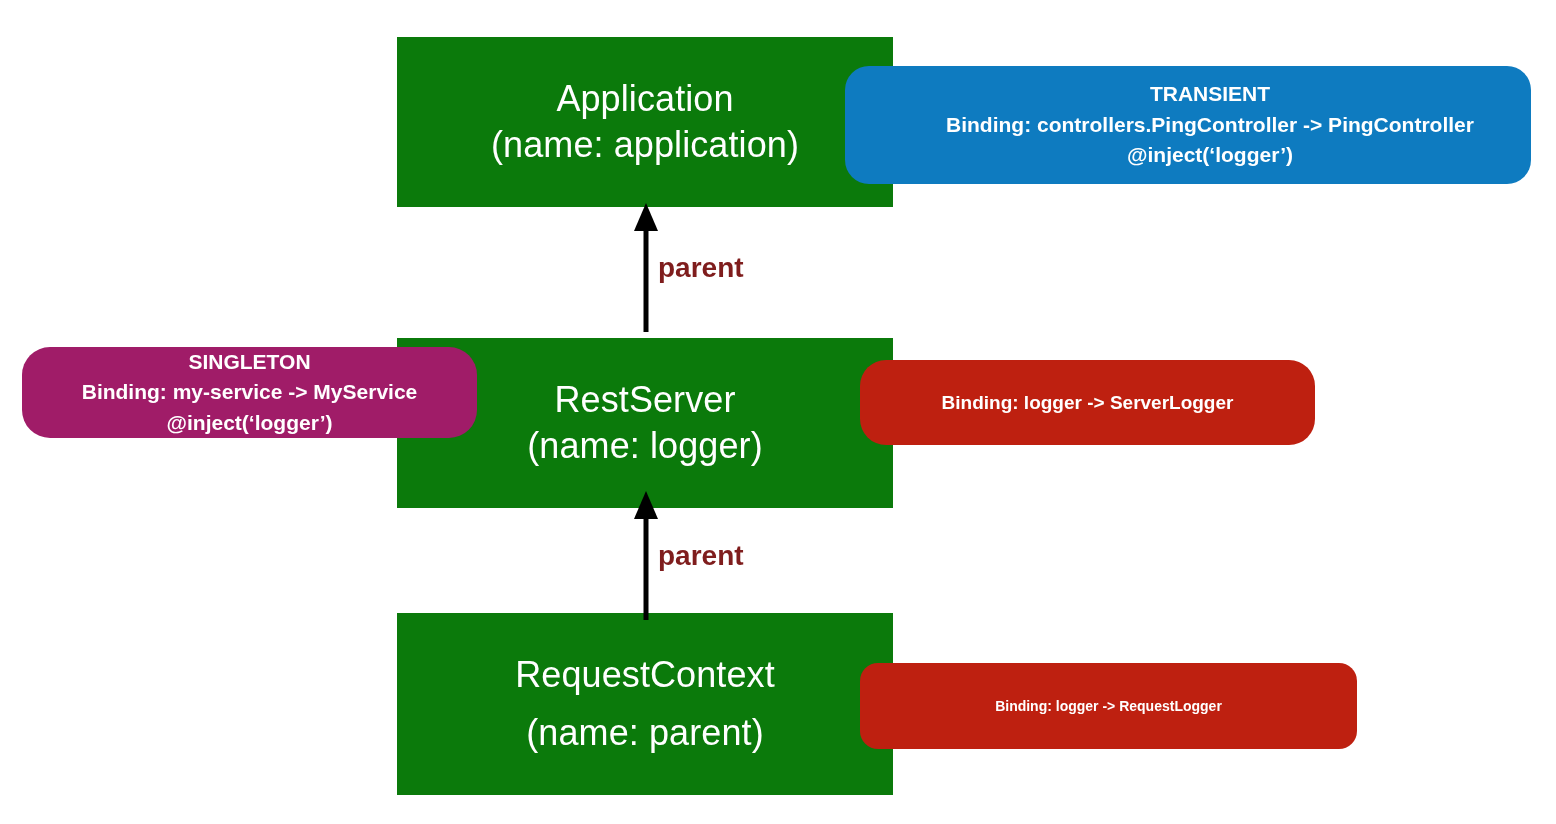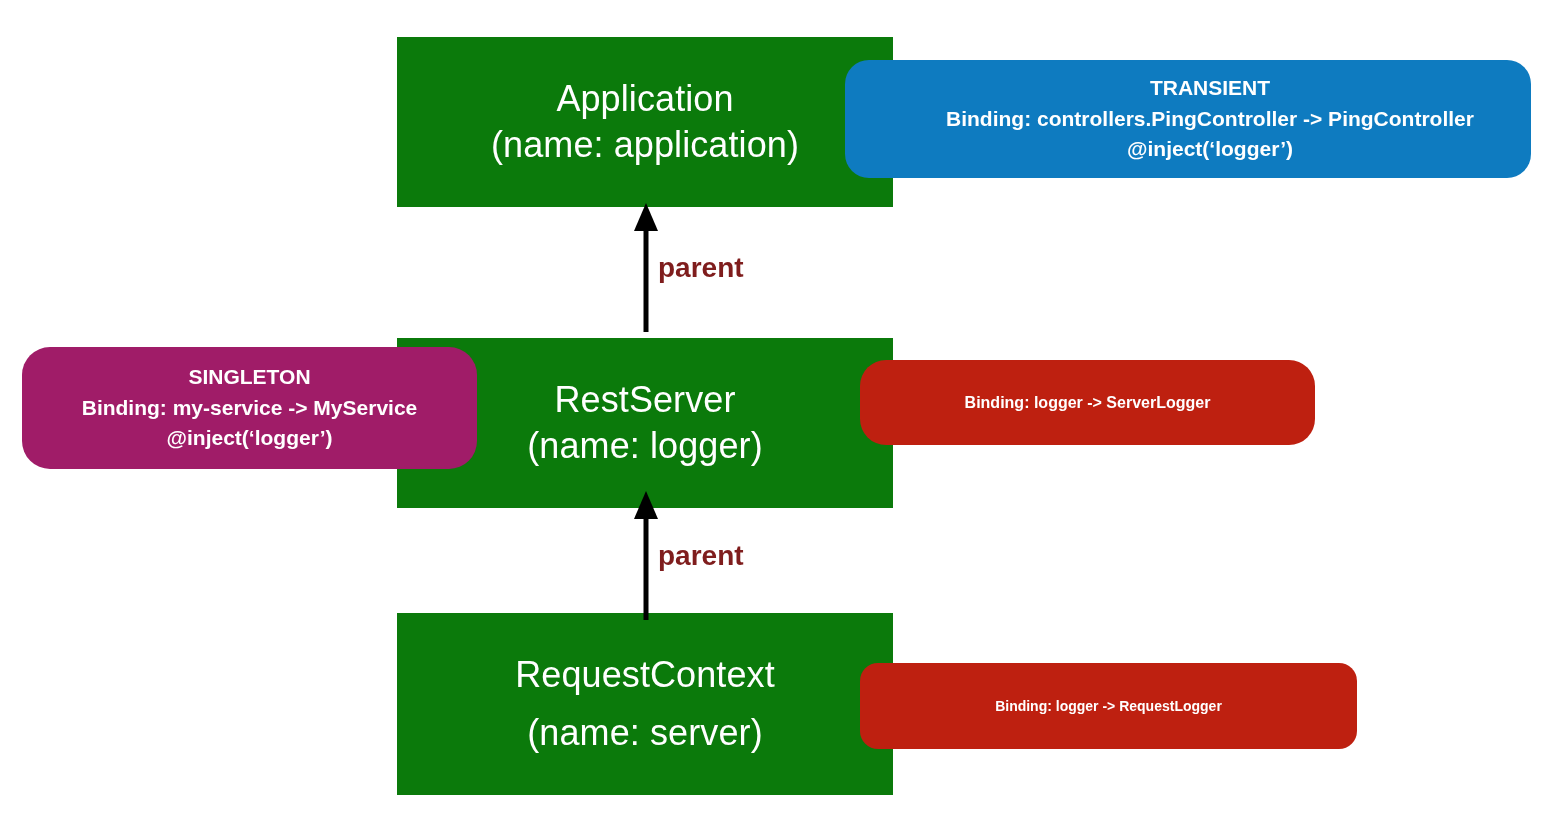--- a/index.html
+++ b/index.html
@@ -53,39 +53,39 @@
     align-items: center;
     justify-content: center;
     text-align: center;
     font-family: "Liberation Sans", sans-serif;
     font-weight: 700;
     z-index: 3;
   }
   .callout span { display: block; white-space: nowrap; }
 
   #callout-transient {
-    left: 845px; top: 60px; width: 686px; height: 118px;
+    left: 845px; top: 66px; width: 686px; height: 118px;
     background: #0e7bc0;
     border-radius: 24px;
     font-size: 21px;
     line-height: 1.45;
     padding-left: 44px;
   }
   #callout-singleton {
-    left: 22px; top: 347px; width: 455px; height: 122px;
+    left: 22px; top: 347px; width: 455px; height: 91px;
     background: #a01c68;
     border-radius: 28px;
     font-size: 21px;
     line-height: 1.45;
   }
   #callout-server-logger {
     left: 860px; top: 360px; width: 455px; height: 85px;
     background: #be2010;
     border-radius: 26px;
-    font-size: 16px;
+    font-size: 19px;
   }
   #callout-request-logger {
     left: 860px; top: 663px; width: 497px; height: 86px;
     background: #be2010;
     border-radius: 18px;
     font-size: 14px;
   }
 
   
   .arrow-svg {
@@ -120,21 +120,21 @@
     <span class="ctx-sub">(name: application)</span>
   </div>
 
   <div class="ctx-box" id="box-restserver">
     <span class="ctx-title">RestServer</span>
     <span class="ctx-sub">(name: logger)</span>
   </div>
 
   <div class="ctx-box" id="box-requestctx">
     <span class="ctx-title">RequestContext</span>
-    <span class="ctx-sub">(name: server)</span>
+    <span class="ctx-sub">(name: parent)</span>
   </div>
 
   <svg class="arrow-svg" id="arrow-server-to-application" viewBox="0 0 96 132" preserveAspectRatio="none">
     <line x1="46" y1="132" x2="46" y2="18" stroke="#000000" stroke-width="5"></line>
     <polygon points="46,3 34,31 58,31" fill="#000000"></polygon>
   </svg>
   <div class="arrow-label" id="label-parent-upper">parent</div>
 
   <svg class="arrow-svg" id="arrow-request-to-server" viewBox="0 0 96 132" preserveAspectRatio="none">
     <line x1="46" y1="132" x2="46" y2="18" stroke="#000000" stroke-width="5"></line>

